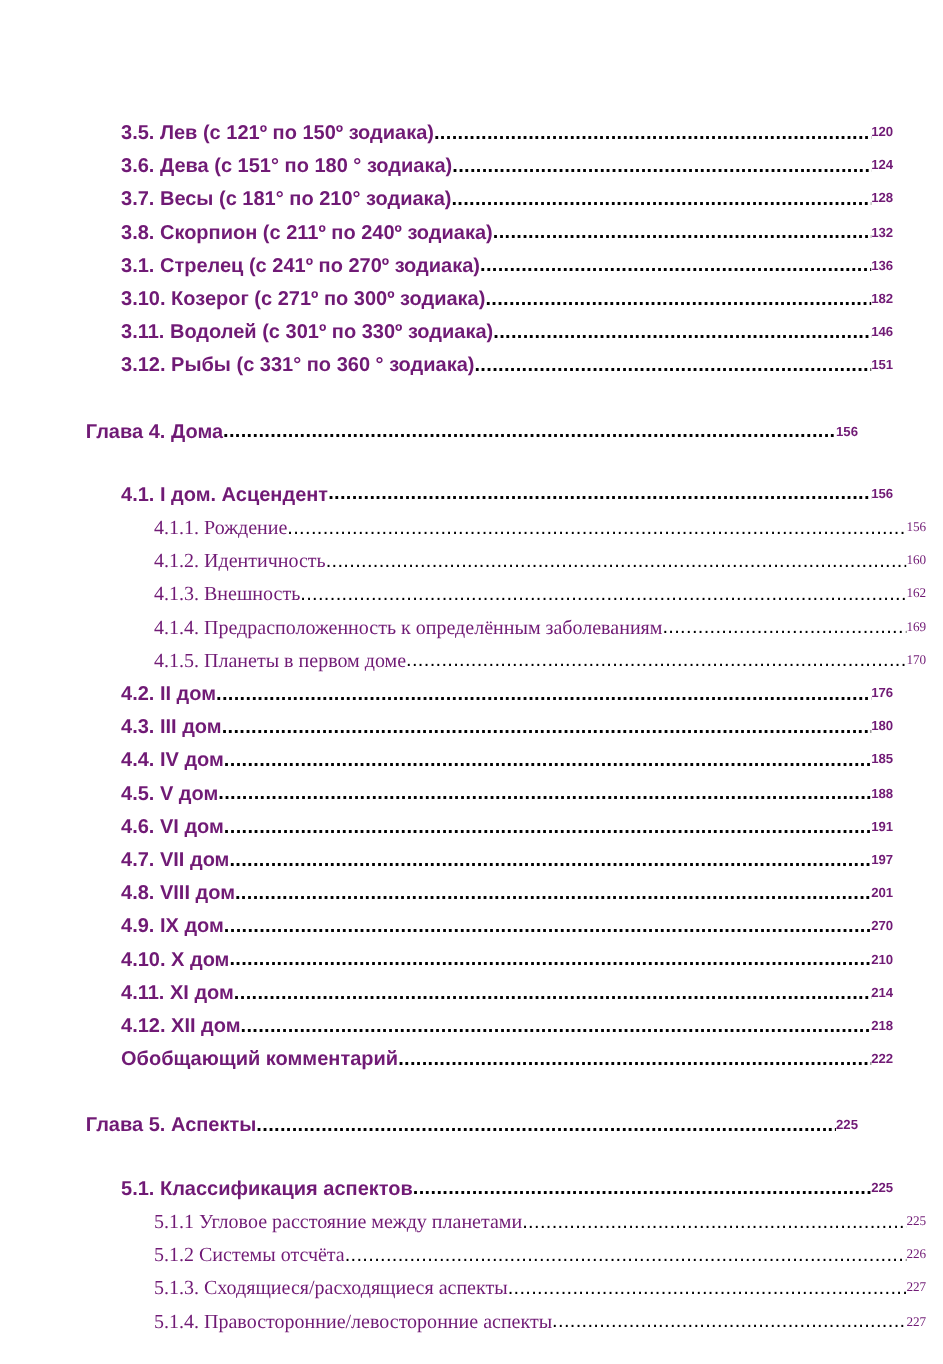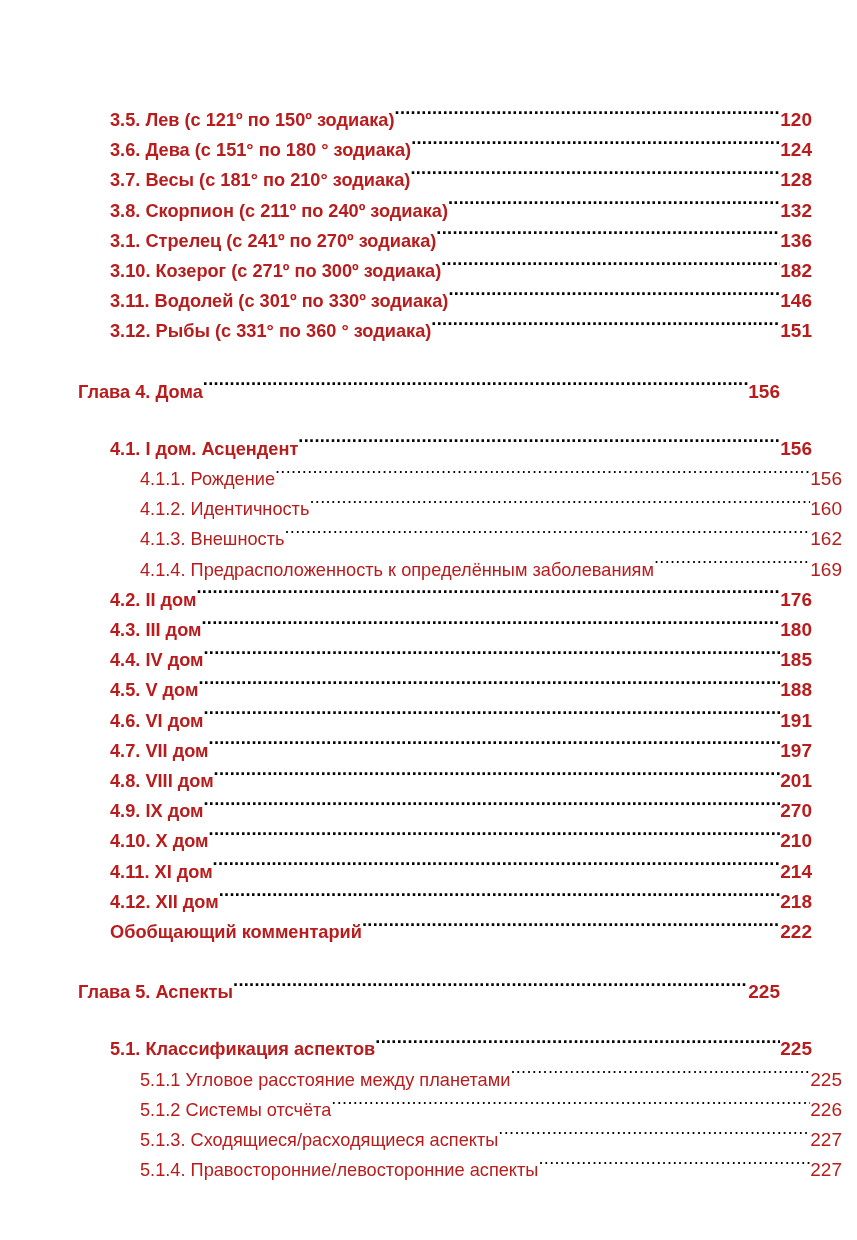--- a/index.html
+++ b/index.html
@@ -27,25 +27,25 @@
 
   .toc-list {
     list-style: none;
     margin: 0;
     padding: 0;
   }
 
   
   .toc-entry {
     display: flex;
-    align-items: flex-start;
+    align-items: flex-end;
     width: 100%;
     font-size: 18.2px;
     line-height: 30.2px;
-    color: #b91c1c;
+    color: #701a75;
     white-space: nowrap;
   }
 
   .toc-title {
     flex: 0 1 auto;
     overflow: hidden;
     text-overflow: clip;
   }
 
   .toc-leader {
@@ -64,34 +64,34 @@
     color: #000;
     position: absolute;
     left: 0;
     bottom: 0.02em;
     white-space: nowrap;
   }
 
   .toc-page-no {
     flex: 0 0 auto;
     text-align: right;
-    font-size: 19px;
+    font-size: 12px;
   }
 
   
   .level-chapter  { padding-left: 0px;  font-weight: 700; }
   .level-2        { padding-left: 32px; font-weight: 700; }
   .level-3        { padding-left: 62px; font-weight: 400; }
 
   .level-chapter .toc-title,
   .level-chapter .toc-page-no { font-weight: 700; }
   .level-2 .toc-title,
   .level-2 .toc-page-no { font-weight: 700; }
   .level-3 .toc-title,
-  .level-3 .toc-page-no { font-weight: 400; }
+  .level-3 .toc-page-no { font-weight: 400; font-family: Liberation Serif, serif; }
 
   
   .gap-before { margin-top: 30px; }
   .gap-after  { margin-bottom: 27px; }
 </style>
 </head>
 <body>
 
 <div id="toc-page">
   <ul class="toc-list" id="toc-list">
@@ -158,20 +158,25 @@
       <li class="toc-entry level-3">
         <span class="toc-title">4.1.3. Внешность </span>
         <span class="toc-leader"></span>
         <span class="toc-page-no">162</span>
       </li>
       <li class="toc-entry level-3">
         <span class="toc-title">4.1.4. Предрасположенность к определённым заболеваниям</span>
         <span class="toc-leader"></span>
         <span class="toc-page-no">169</span>
       </li>
+      <li class="toc-entry level-3">
+        <span class="toc-title">4.1.5. Планеты в первом доме </span>
+        <span class="toc-leader"></span>
+        <span class="toc-page-no">170</span>
+      </li>
       <li class="toc-entry level-2">
         <span class="toc-title">4.2. II дом</span>
         <span class="toc-leader"></span>
         <span class="toc-page-no">176</span>
       </li>
       <li class="toc-entry level-2">
         <span class="toc-title">4.3. III дом</span>
         <span class="toc-leader"></span>
         <span class="toc-page-no">180</span>
       </li>

